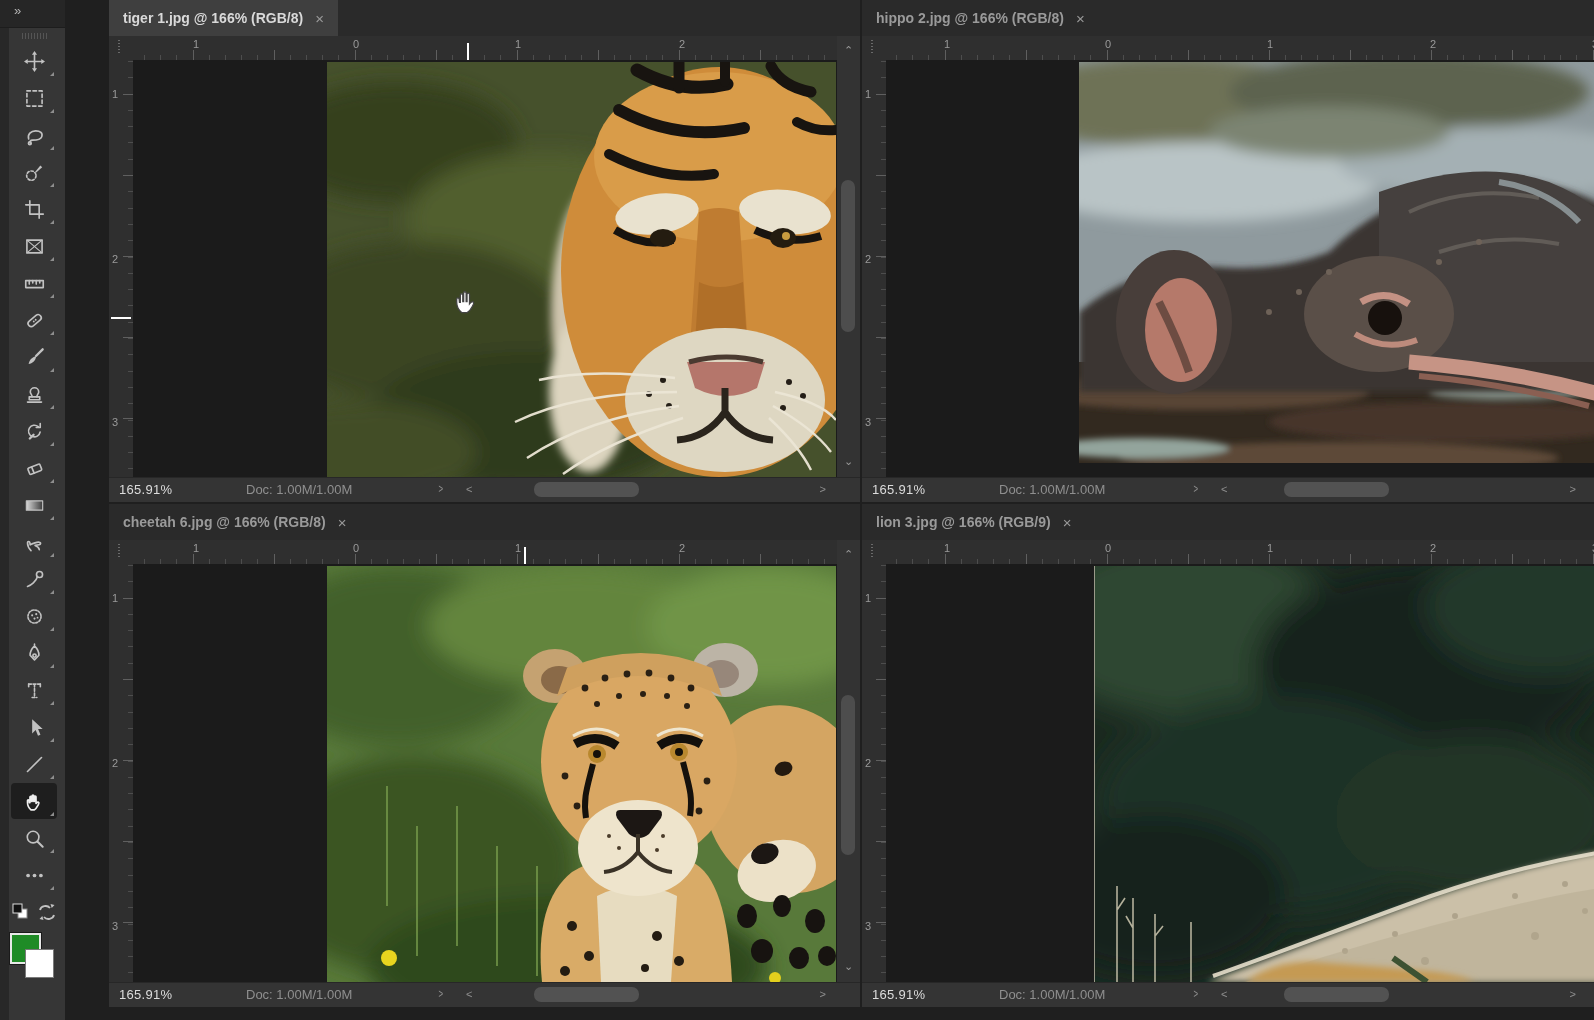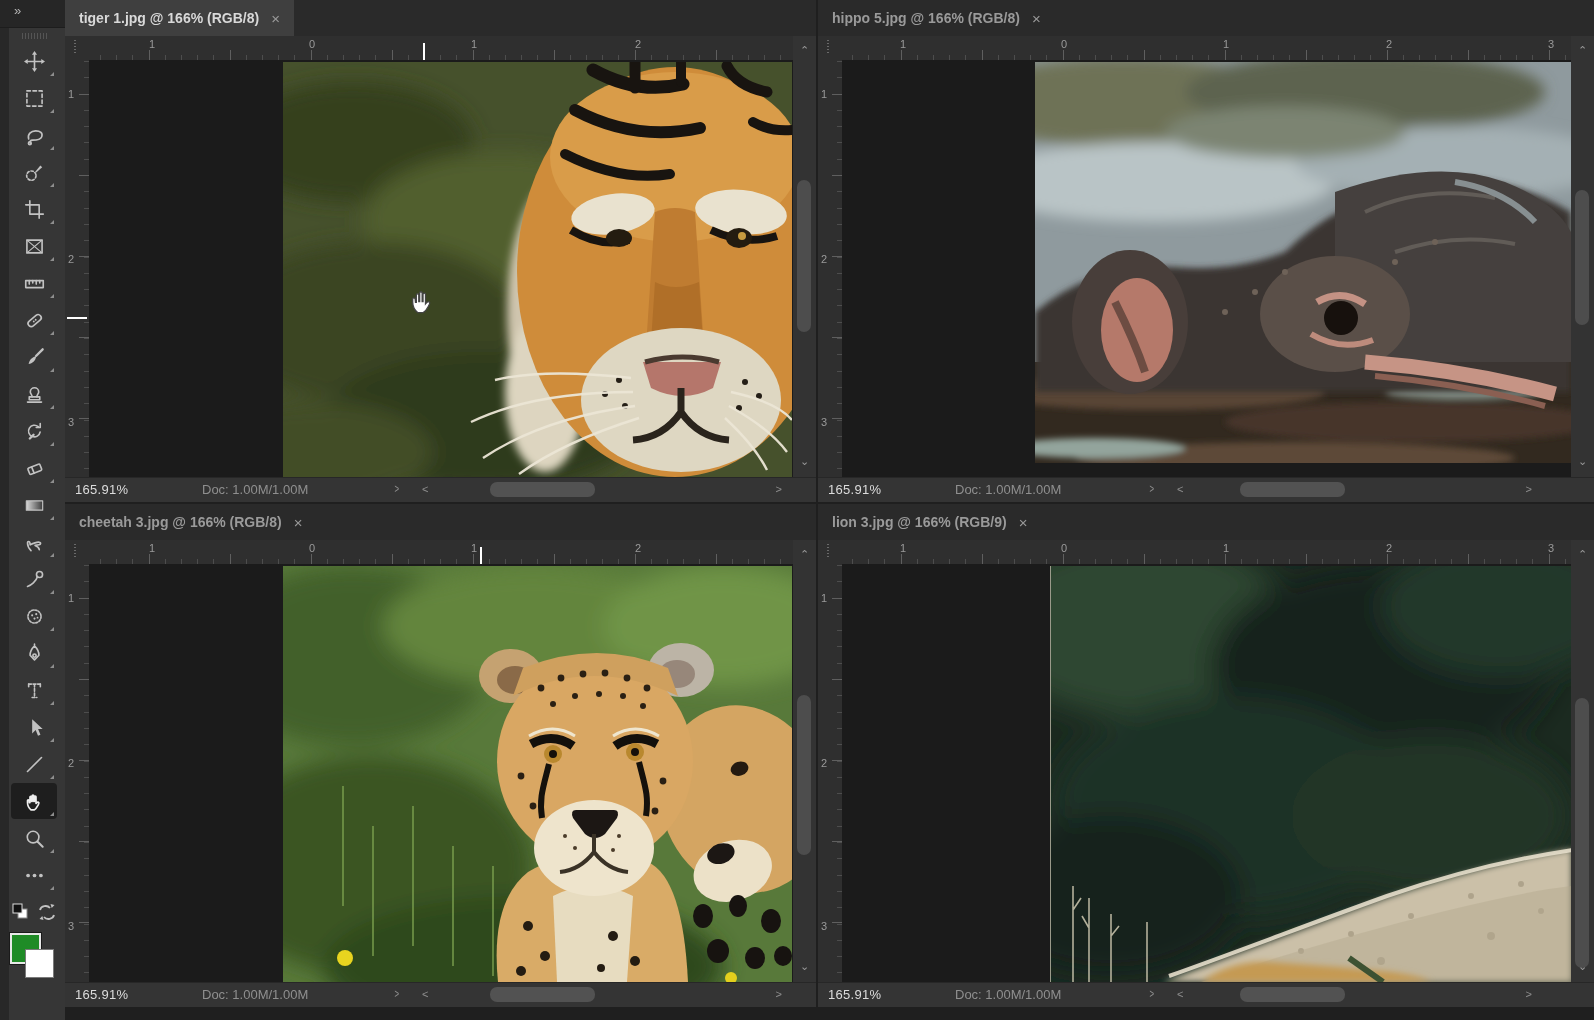--- a/index.html
+++ b/index.html
@@ -19,21 +19,21 @@
   .tool .f{fill:#c2c2c2;stroke:none;}
   .tool::after{content:"";position:absolute;right:3px;bottom:3px;border-left:4px solid transparent;border-bottom:4px solid #8e8e8e;}
   .tool.active{background:#1e1e1e;}
   .tool.active svg{stroke:#eee;}
   .colorctl{margin:8px 0 0 10px;}
   .swatches{position:relative;width:44px;height:46px;margin:6px 0 0 10px;}
   .fg{position:absolute;left:0;top:0;width:27px;height:27px;border:2px solid #e8e8e8;outline:1px solid #1a1a1a;}
   .bg{position:absolute;left:15px;top:16px;width:27px;height:27px;border:1px solid #7a7a7a;}
 
   
-  .win{position:absolute;background:#333;overflow:hidden;}
+  .win{position:absolute;background:#333;overflow:hidden;margin-left:44px;}
   .tabbar{height:36px;background:#2a2a2a;border-bottom:1px solid #1e1e1e;display:flex;align-items:stretch;}
   .tab{display:flex;align-items:center;padding:0 14px;font-size:14px;font-weight:bold;color:#9a9a9a;gap:12px;}
   .tab.active{background:#3f3f3f;color:#d9d9d9;}
   .tab .x{font-weight:normal;font-size:15px;color:#9a9a9a;}
   .docbody{position:absolute;left:0;right:0;}
   .corner{position:absolute;left:0;top:0;width:24px;height:24px;background:#2f2f2f;border-bottom:1px solid #222;border-right:1px solid #3a3a3a;}
   .corner::after{content:"";position:absolute;left:9px;top:4px;width:2px;height:14px;
                  background:repeating-linear-gradient(#6a6a6a 0 1px,transparent 1px 3px);}
   .hruler{position:absolute;left:24px;right:23px;top:0;height:24px;background-color:#2f2f2f;border-bottom:1px solid #222;
           background-image:repeating-linear-gradient(90deg,#5f5f5f 0 1px,transparent 1px 81px),
@@ -350,21 +350,21 @@
       <span class="schev" style="left:328px;">&gt;</span>
       <span class="harrow" style="left:357px;">&lt;</span>
       <div class="hthumb" style="left:425px;"></div>
       <span class="harrow" style="right:34px;">&gt;</span>
     </div>
   </div>
 
   <div class="win" style="left:818px;top:0;width:776px;height:502px;">
     <div class="tabbar">
       <div class="tab">
-        <span>hippo 5.jpg @ 166% (RGB/8)</span>
+        <span>hippo 2.jpg @ 166% (RGB/8)</span>
         <span class="x">×</span>
       </div>
     </div>
     <div class="docbody" style="top:36px;height:441px;">
       <div class="corner"></div>
       <div class="hruler" style="background-position:left 59px bottom 0,left 10px bottom 0;">
         <span class="rl" style="left:58px">1</span>
         <span class="rl" style="left:219px">0</span>
         <span class="rl" style="left:381px">1</span>
         <span class="rl" style="left:544px">2</span>
@@ -444,21 +444,21 @@
       <span class="schev" style="left:330px;">&gt;</span>
       <span class="harrow" style="left:359px;">&lt;</span>
       <div class="hthumb" style="left:422px;"></div>
       <span class="harrow" style="right:62px;">&gt;</span>
     </div>
   </div>
 
   <div class="win" style="left:65px;top:504px;width:751px;height:503px;">
     <div class="tabbar">
       <div class="tab">
-        <span>cheetah 3.jpg @ 166% (RGB/8)</span>
+        <span>cheetah 6.jpg @ 166% (RGB/8)</span>
         <span class="x">×</span>
       </div>
     </div>
     <div class="docbody" style="top:36px;height:442px;">
       <div class="corner"></div>
       <div class="hruler" style="background-position:left 60px bottom 0,left 11px bottom 0;">
         <span class="rl" style="left:60px">1</span>
         <span class="rl" style="left:220px">0</span>
         <span class="rl" style="left:382px">1</span>
         <span class="rl" style="left:546px">2</span>

